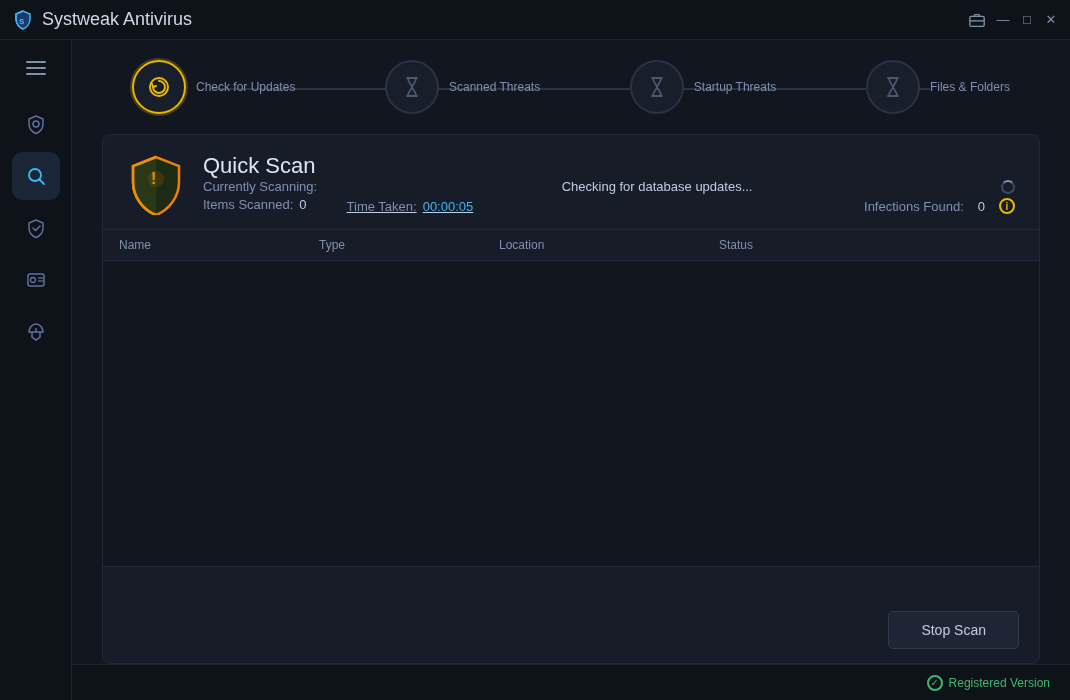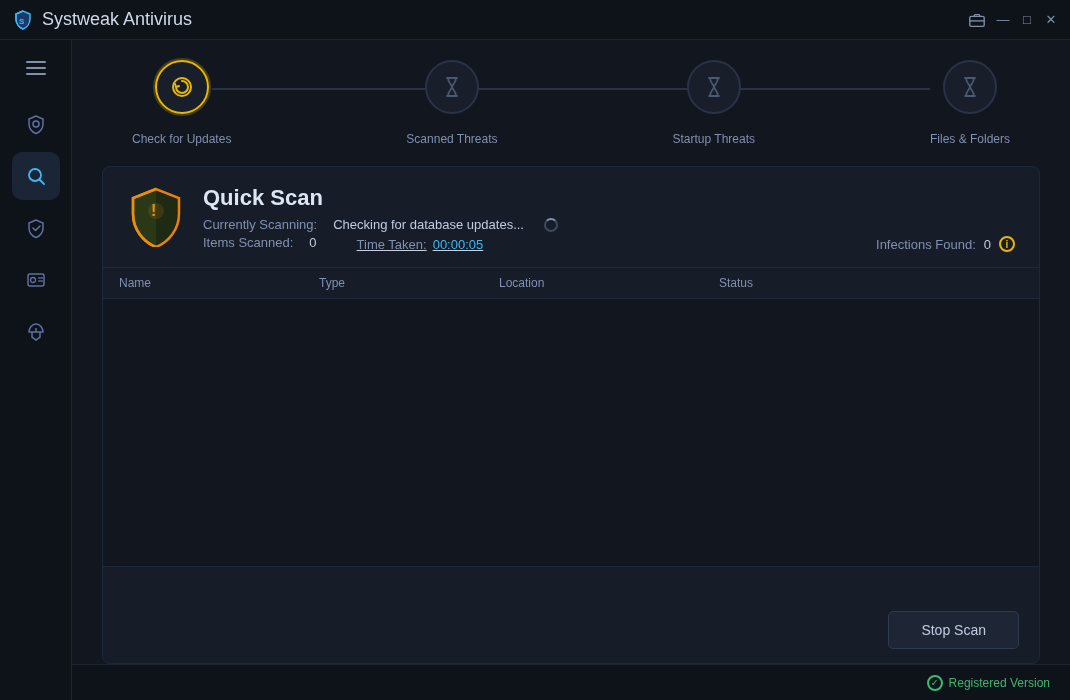--- a/index.html
+++ b/index.html
@@ -136,23 +136,23 @@
     .steps-line {
       position: absolute;
       top: 48px;
       left: 140px;
       right: 140px;
       height: 2px;
       background: #2a3345;
     }
     .step {
       display: flex;
-      flex-direction: column;
-      align-items: center;
-      gap: 18px;
+      flex-direction: row;
+      align-items: center;
+      gap: 10px;
       z-index: 1;
     }
     .step-circle {
       width: 54px;
       height: 54px;
       border-radius: 50%;
       display: flex;
       align-items: center;
       justify-content: center;
       background: #181e2a;
@@ -206,29 +206,29 @@
       width: 58px;
       height: 62px;
       flex-shrink: 0;
     }
     .scan-info {
       flex: 1;
     }
     .scan-title {
       font-size: 22px;
       color: #dde6f5;
-      font-weight: 700;
-      margin-bottom: 6px;
+      font-weight: 400;
     }
     .scan-row {
       display: flex;
-      gap: 16px;
+      gap: 6px;
       align-items: center;
       margin-bottom: 3px;
       font-size: 13px;
+      justify-content: space-between;
     }
     .scan-row .label {
       color: #8090b0;
     }
     .scan-row .value {
       color: #c0cce0;
     }
     .scan-row .spinner {
       display: inline-block;
       width: 14px;
@@ -245,21 +245,21 @@
       gap: 6px;
       align-items: center;
       font-size: 13px;
       text-decoration: underline;
     }
     .stat-group .label { color: #8090b0; }
     .stat-group .time-value { color: #3db8f5; }
     .infections-group {
       display: flex;
       align-items: center;
-      gap: 8px;
+      gap: 14px;
       font-size: 13px;
       margin-left: auto;
     }
     .infections-group .label { color: #8090b0; }
     .infections-group .value { color: #c0cce0; }
     .info-icon {
       width: 16px;
       height: 16px;
       border-radius: 50%;
       border: 2px solid #e8b800;

